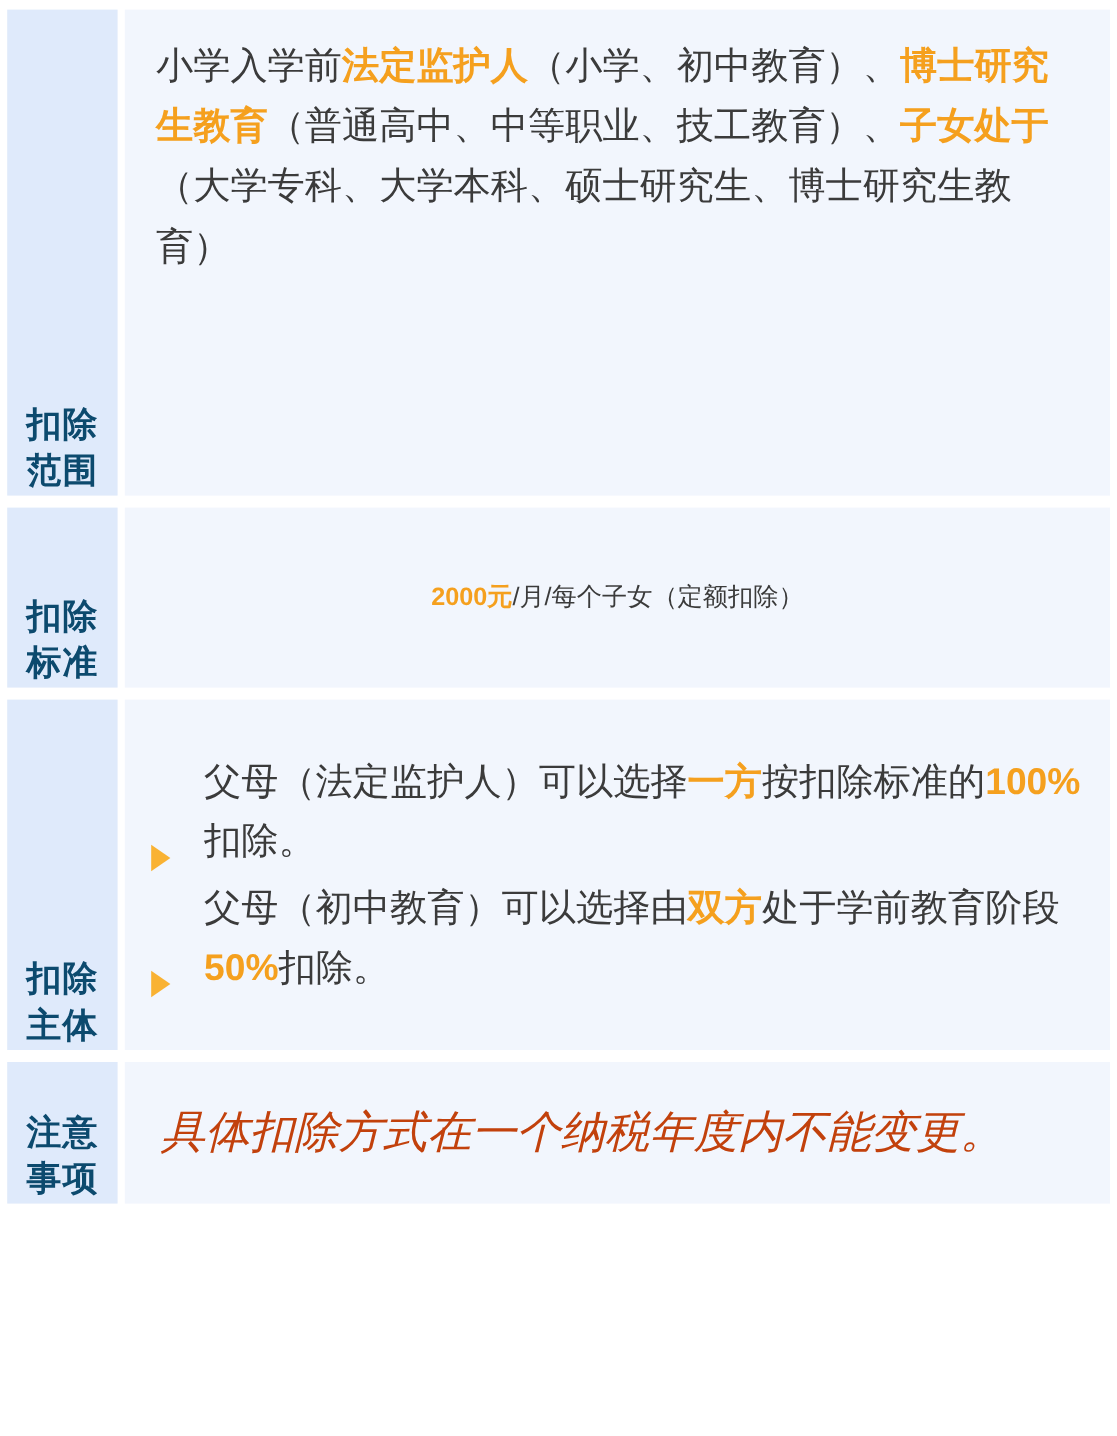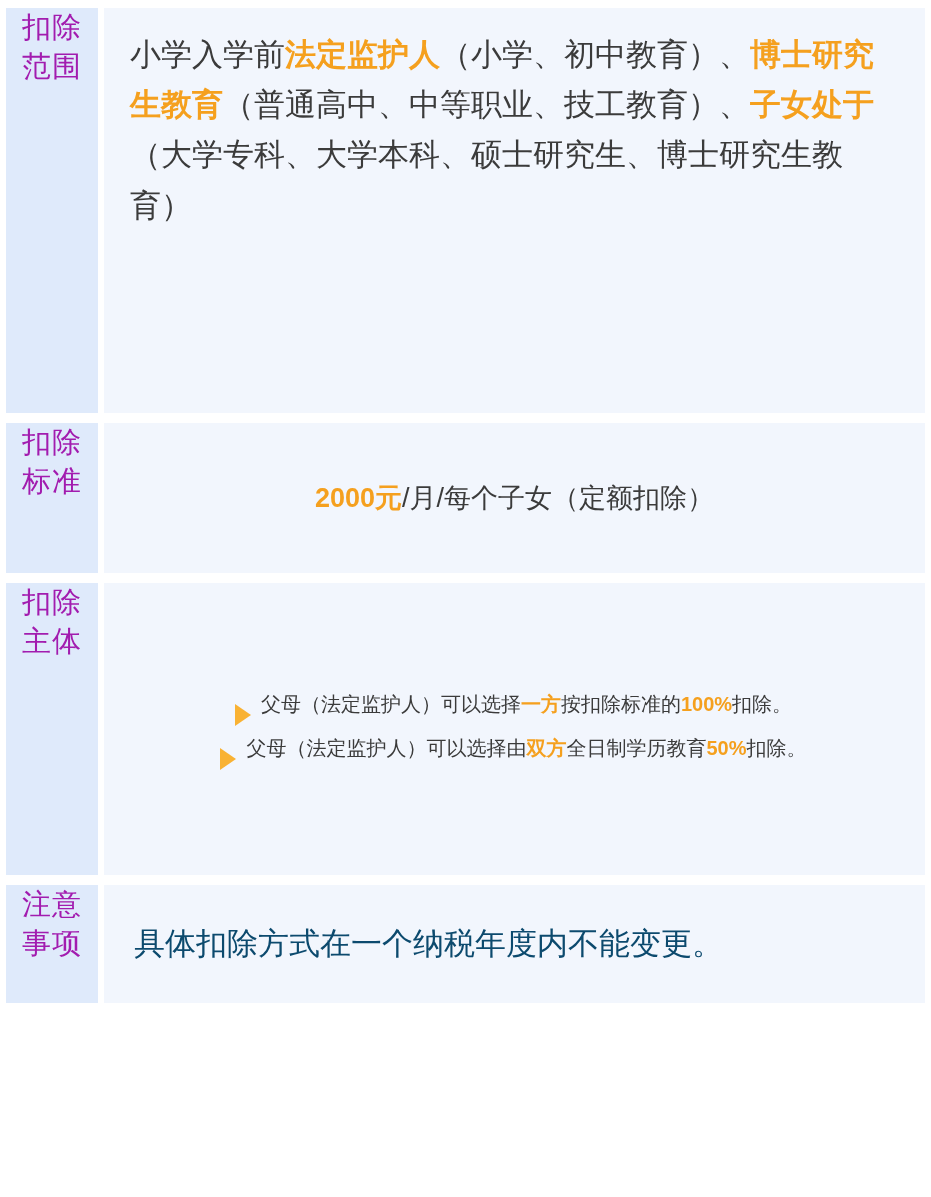--- a/index.html
+++ b/index.html
@@ -30,26 +30,26 @@
     display: flex;
     align-items: stretch;
     gap: 6px;
   }
 
   .label-cell {
     width: 92px;
     flex: 0 0 92px;
     background: #dfeafb;
     display: flex;
-    align-items: flex-start;
+    align-items: flex-end;
     justify-content: center;
     text-align: center;
     font-size: 29px;
-    font-weight: normal;
-    color: #a21caf;
+    font-weight: bold;
+    color: #0c4a6e;
     line-height: 1.35;
     letter-spacing: 1px;
   }
   .label-cell .lab-inner { width: 100%; }
 
   .content-cell {
     background: #f2f6fd;
     flex: 1 1 auto;
     display: flex;
     align-items: center;
@@ -99,62 +99,64 @@
     font-weight: bold;
   }
 
   
   .std-row .content-cell {
     min-height: 150px;
     justify-content: center;
     padding: 0 20px;
   }
   .std-text {
-    font-size: 27px;
+    font-size: 21px;
     color: #3b3b3b;
     line-height: 1.5;
   }
 
   
   .subj-row .content-cell {
     min-height: 248px;
     padding: 22px 24px 22px 22px;
     flex-direction: column;
     justify-content: center;
   }
   .bullet-line {
     display: flex;
-    align-items: flex-start;
-    font-size: 20px;
+    align-items: flex-end;
+    font-size: 31px;
     line-height: 1.6;
     color: #3b3b3b;
     margin-bottom: 6px;
+    gap: 18px;
   }
   .bullet-line:last-child { margin-bottom: 0; }
   .tri {
     flex: 0 0 auto;
     width: 0;
     height: 0;
     border-top: 11px solid transparent;
     border-bottom: 11px solid transparent;
     border-left: 16px solid #f9b233;
     margin-top: 16px;
     margin-right: 10px;
   }
   .bullet-text { flex: 1 1 auto; }
 
   
   .note-row .content-cell {
     min-height: 118px;
     padding: 0 22px 0 30px;
   }
   .note-text {
-    font-size: 31px;
-    color: #0c4a6e;
+    font-size: 37px;
+    color: #c2410c;
     line-height: 1.5;
+    font-style: italic;
   }
   .r-range .label-cell { font-size: 29px; }
 </style>
 </head>
 <body>
 
 <div class="sheet">
 
   <div class="row r-range">
     <div class="label-cell">
@@ -204,21 +206,21 @@
       <div class="bullet-line">
         <span class="tri"></span>
         <span class="bullet-text">
           <span>父母（法定监护人）可以选择</span><span class="hl">一方</span><span>按扣除标准的</span><span class="hl">100%</span><span>扣除。</span>
         </span>
       </div>
 
       <div class="bullet-line">
         <span class="tri"></span>
         <span class="bullet-text">
-          <span>父母（法定监护人）可以选择由</span><span class="hl">双方</span><span>全日制学历教育</span><span class="hl">50%</span><span>扣除。</span>
+          <span>父母（初中教育）可以选择由</span><span class="hl">双方</span><span>处于学前教育阶段</span><span class="hl">50%</span><span>扣除。</span>
         </span>
       </div>
 
     </div>
   </div>
 
   <div class="row note-row">
     <div class="label-cell">
       <div class="lab-inner">
         <div>注意</div>

